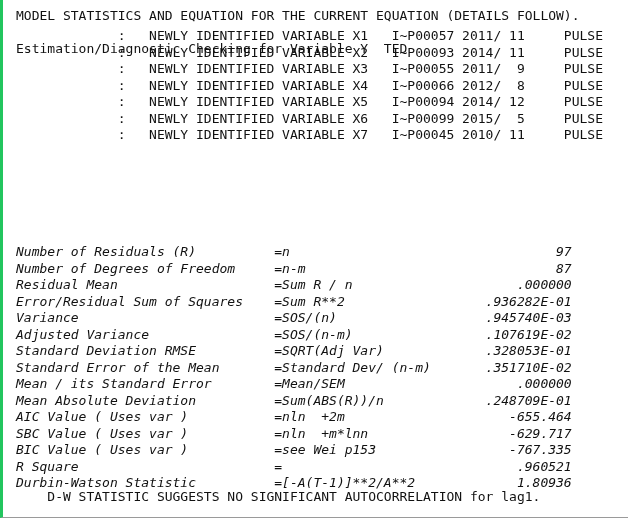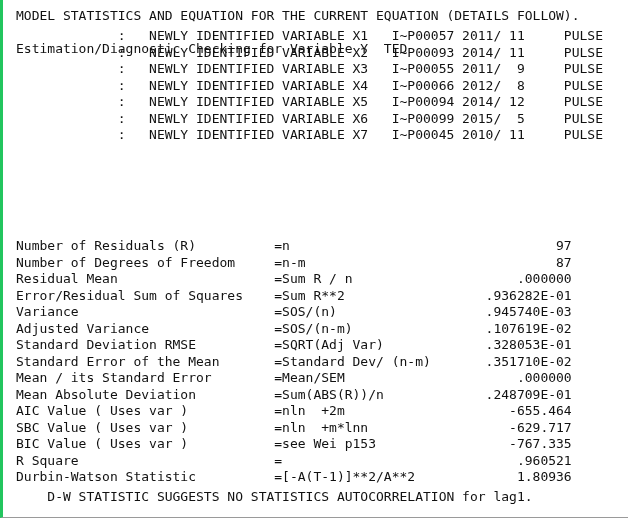--- a/index.html
+++ b/index.html
@@ -31,21 +31,21 @@
     color: #111111;
     white-space: pre;
     -webkit-font-smoothing: none;
   }
   .block {
     position: absolute;
     left: 13px;
   }
   #header-block  { top: 8px; }
   #vars-block    { top: 28px; }
-  #stats-block   { top: 238px; }
+  #stats-block   { top: 244px; font-style: italic; }
   #footer-block  { top: 489px; }
 </style>
 </head>
 <body>
 
 <div id="report">
 
   <div class="block" id="header-block">
     <pre class="tty">MODEL STATISTICS AND EQUATION FOR THE CURRENT EQUATION (DETAILS FOLLOW).
 
@@ -74,16 +74,16 @@
 Mean / its Standard Error        =Mean/SEM                      .000000
 Mean Absolute Deviation          =Sum(ABS(R))/n             .248709E-01
 AIC Value ( Uses var )           =nln  +2m                     -655.464
 SBC Value ( Uses var )           =nln  +m*lnn                  -629.717
 BIC Value ( Uses var )           =see Wei p153                 -767.335
 R Square                         =                              .960521
 Durbin-Watson Statistic          =[-A(T-1)]**2/A**2             1.80936</pre>
   </div>
 
   <div class="block" id="footer-block">
-    <pre class="tty">    D-W STATISTIC SUGGESTS NO STATISTICS AUTOCORRELATION for lag1.</pre>
+    <pre class="tty">    D-W STATISTIC SUGGESTS NO SIGNIFICANT AUTOCORRELATION for lag1.</pre>
   </div>
 
 </div>
 
 </body></html>

